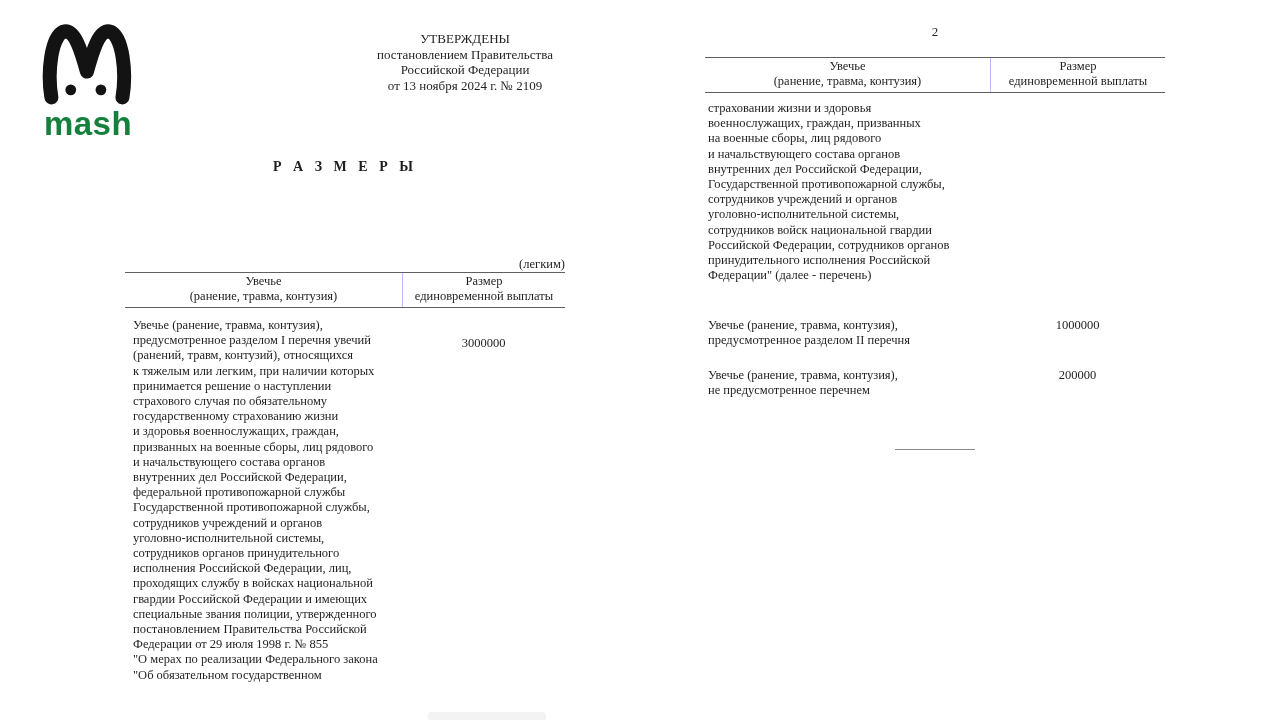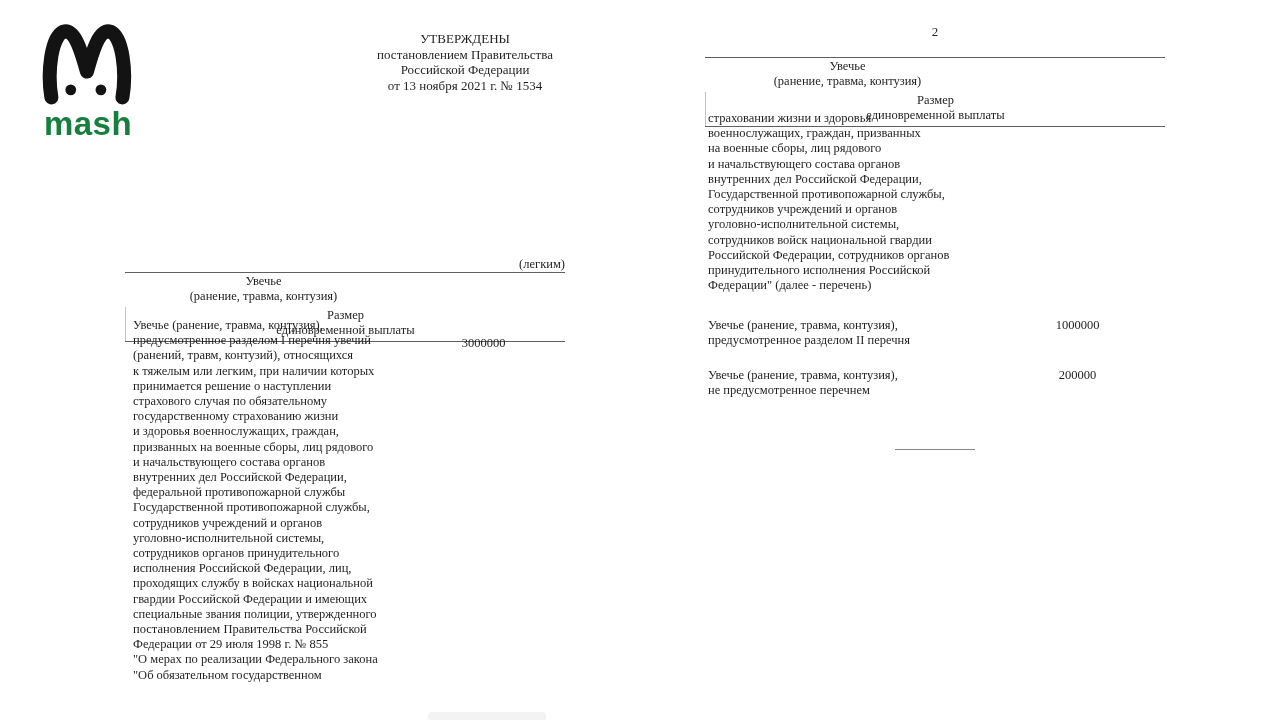--- a/index.html
+++ b/index.html
@@ -34,38 +34,38 @@
   }
   .title-block { left:125px; top:159px; width:440px; text-align:center; font-weight:bold; }
   .title-line { font-size:14px; letter-spacing:4px; margin-bottom:8px; }
   .subtitle { font-size:13px; line-height:15.6px; }
   .currency { left:125px; top:257px; width:440px; text-align:right; font-size:12.5px; }
 
   .tbl-head {
     display:flex;
     border-top:1px solid #5f5f5f;
     border-bottom:1px solid #5f5f5f;
-    font-size:12.5px; line-height:15px;flex-direction:column;
+    font-size:12.5px; line-height:15px;
   }
   .tbl-head .c1 { text-align:center; padding:1px 0 3px; }
   .tbl-head .c2 { flex:1; text-align:center; padding:1px 0 3px; border-left:1px solid #c4b5fd; }
 
   #t1-head { left:125px; top:272px; width:440px; }
   #t1-head .c1 { width:277px; }
   #t2-head { left:705px; top:57px; width:460px; }
   #t2-head .c1 { width:285px; }
 
   .cell-text { font-size:12.5px; line-height:15.2px; }
   .cell-value { font-size:12.5px; text-align:center; }
 
   #p1-row-text  { left:133px; top:318px; width:290px; }
   #p1-row-value { left:402px; top:336px; width:163px; }
 
   #page-number { left:705px; top:24px; width:460px; text-align:center; font-size:13px; }
-  #p2-cont { left:708px; top:111px; width:300px; }
+  #p2-cont { left:708px; top:101px; width:300px; }
 
   #p2-row1-text  { left:708px; top:318px; width:300px; }
   #p2-row1-value { left:990px; top:318px; width:175px; }
   #p2-row2-text  { left:708px; top:368px; width:300px; }
   #p2-row2-value { left:990px; top:368px; width:175px; }
 
   .end-rule { left:895px; top:449px; width:80px; height:1px; background:#8a8a8a; }
   .bottom-artifact {
     left:428px; top:712px; width:118px; height:9px;
     background:#f3f3f3; border-radius:4px;
@@ -81,23 +81,24 @@
       <circle cx="26" cy="63" r="5" fill="#131313"></circle>
       <circle cx="54" cy="63" r="5" fill="#131313"></circle>
     </svg>
   </span>
   <div class="brand">mash</div>
 </div>
 
 <div class="abs approval pre">УТВЕРЖДЕНЫ
 постановлением Правительства
 Российской Федерации
-от 13 ноября 2021 г. № 1534</div>
+от 13 ноября 2024 г. № 2109</div>
 
 <div class="abs title-block">
+  <div class="title-line">Р А З М Е Р Ы</div>
 </div>
 
 <div class="abs currency">(легким)</div>
 
 <div class="abs tbl-head" id="t1-head">
   <div class="c1 pre">Увечье
 (ранение, травма, контузия)</div>
   <div class="c2 pre">Размер
 единовременной выплаты</div>
 </div>

